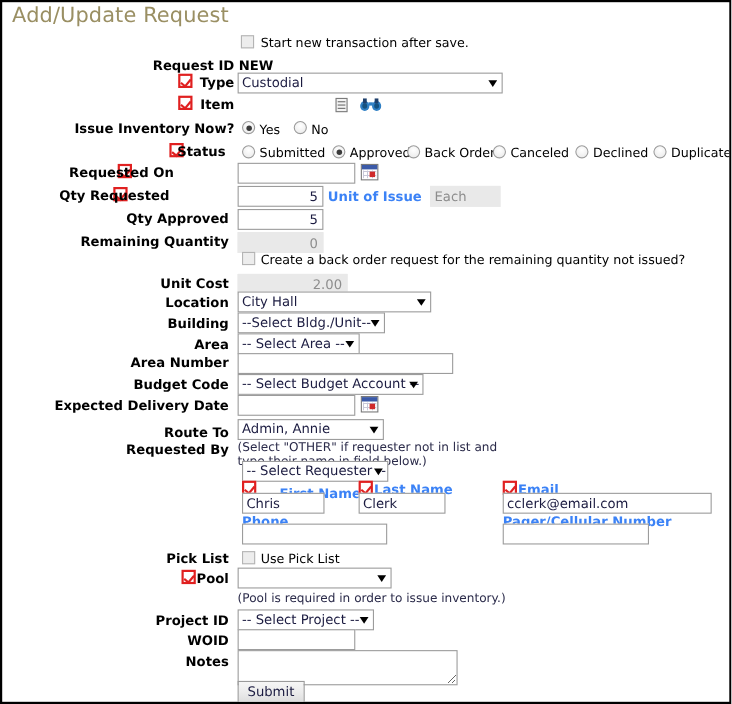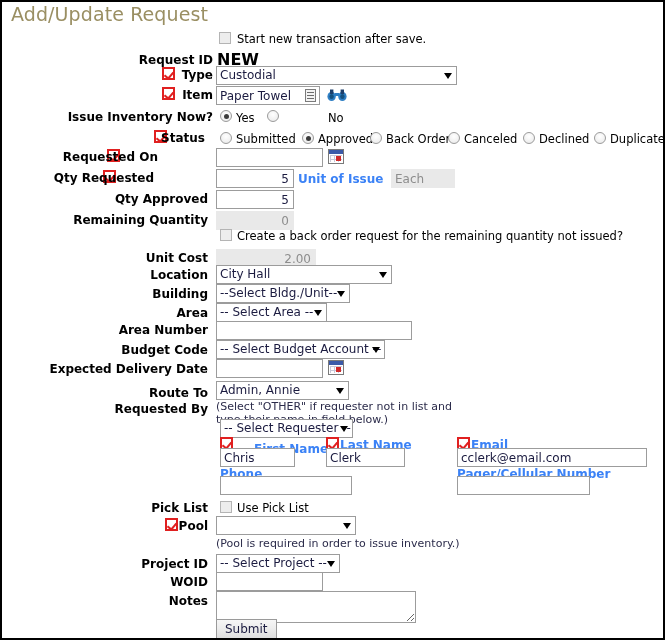--- a/index.html
+++ b/index.html
@@ -38,21 +38,21 @@
     font-weight: bold;
     font-size: 12px;
     color: #000;
     white-space: nowrap;
     line-height: 14px;
   }
   .lbl-left {
     position: absolute;
     text-align: left;
     font-weight: bold;
-    font-size: 16px;
+    font-size: 12px;
     color: #000;
     white-space: nowrap;
     line-height: 14px;
   }
   .plain {
     position: absolute;
     font-size: 11.5px;
     color: #000;
     white-space: nowrap;
     line-height: 13px;
@@ -234,41 +234,40 @@
 
   <div class="reqchk" style="left:160px; top:65px;"></div>
   <div class="lbl" style="left:30px; top:66px; width:181px;">Type</div>
   <div class="sel" style="left:214px; top:64px; width:241px;">
     <span>Custodial</span>
     <span class="caret"></span>
   </div>
 
   <div class="reqchk" style="left:160px; top:85px;"></div>
   <div class="lbl" style="left:30px; top:86px; width:181px;">Item</div>
-  <input class="t" style="left: 214px; top: 84px; width: 104px;" value="Paper Towel">
   <div class="spin" style="left:303px; top:87px;">
     <div class="l" style="top:2px;"></div>
       <div class="l" style="top:5px;"></div>
       <div class="l" style="top:8px;"></div>
   </div>
   <svg class="binoc" style="left:325px; top:86px;" viewBox="0 0 20 14">
     <ellipse cx="4.6" cy="8.4" rx="4.2" ry="4.6" fill="#2f7fc4"></ellipse>
     <ellipse cx="15.4" cy="8.4" rx="4.2" ry="4.6" fill="#2f7fc4"></ellipse>
     <ellipse cx="4.6" cy="8.4" rx="2.2" ry="2.5" fill="#15517f"></ellipse>
     <ellipse cx="15.4" cy="8.4" rx="2.2" ry="2.5" fill="#15517f"></ellipse>
     <rect x="3" y="1.5" width="3.4" height="4.5" fill="#1d3f6b"></rect>
     <rect x="13.6" y="1.5" width="3.4" height="4.5" fill="#1d3f6b"></rect>
     <rect x="8" y="5" width="4" height="3" fill="#2f7fc4"></rect>
   </svg>
 
   <div class="lbl" style="left:30px; top:108px; width:181px;">Issue Inventory Now?</div>
   <div class="radio on" style="left:218px; top:108px;"></div>
   <div class="plain" style="left:234px; top:110px;">Yes</div>
   <div class="radio" style="left:265px; top:108px;"></div>
-  <div class="plain" style="left:281px; top:110px;margin-left:45px;">No</div>
+  <div class="plain" style="left:281px; top:110px;">No</div>
 
   <div class="reqchk" style="left:152px; top:128px;"></div>
   <div class="lbl" style="left:30px; top:129px; width:173px;">Status</div>
   <div class="radio" style="left:218px; top:130px;"></div>
   <div class="plain" style="left:234px; top:131px;">Submitted</div>
   <div class="radio on" style="left:300px; top:130px;"></div>
   <div class="plain" style="left:316px; top:131px;">Approved</div>
   <div class="radio" style="left:368px; top:130px;"></div>
   <div class="plain" style="left:384px; top:131px;">Back Order</div>
   <div class="radio" style="left:446px; top:130px;"></div>

